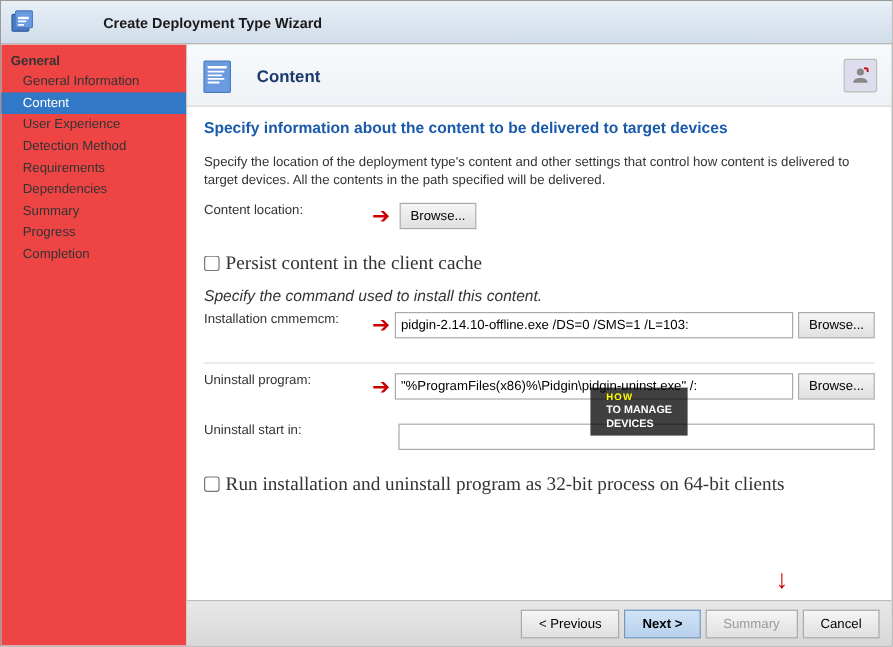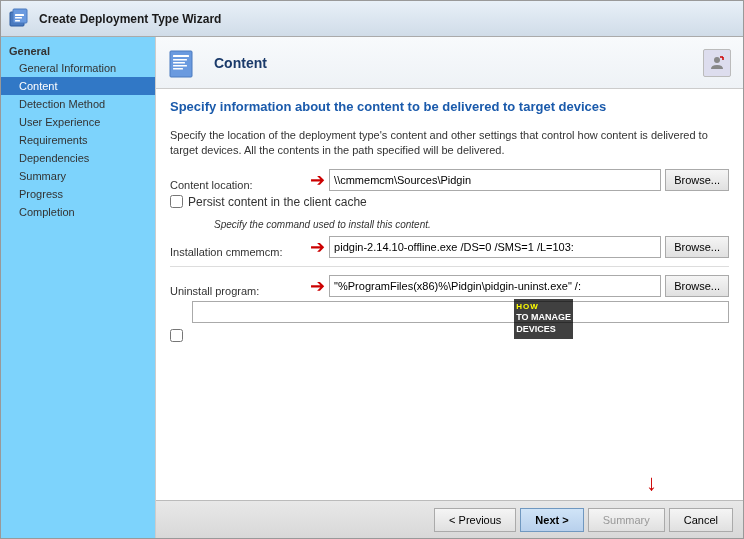--- a/index.html
+++ b/index.html
@@ -21,20 +21,21 @@
       flex-direction: column;
     }
 
     .title-bar {
       background: linear-gradient(to bottom, #e8f0f8, #d0dce8);
       border-bottom: 1px solid #aaa;
       padding: 6px 8px;
       display: flex;
       align-items: center;
       height: 36px;
+      gap: 47px;
     }
 
     .title-bar-icon {
       width: 22px;
       height: 22px;
       margin-right: 8px;
       display: flex;
       align-items: center;
       justify-content: center;
     }
@@ -46,21 +47,21 @@
     }
 
     .content-area {
       display: flex;
       flex: 1;
       overflow: hidden;
     }
 
     .sidebar {
       width: 155px;
-      background: #7dd3fc;
+      background: #ef4444;
       border-right: 1px solid #ccc;
       padding-top: 4px;
       flex-shrink: 0;
     }
 
     .sidebar-group-label {
       font-size: 11px;
       font-weight: bold;
       color: #333;
       padding: 4px 8px 2px 8px;
@@ -137,22 +138,22 @@
 
     .description-text {
       font-size: 11px;
       color: #333;
       margin-bottom: 10px;
       line-height: 1.4;
     }
 
     .form-row {
       display: flex;
-      align-items: flex-end;
-      margin-bottom: 4px;
+      align-items: flex-start;
+      margin-bottom: 20px;
     }
 
     .form-label {
       width: 140px;
       font-size: 11px;
       color: #333;
       flex-shrink: 0;
     }
 
     .form-input-wrapper {
@@ -187,53 +188,53 @@
       align-items: center;
       margin-bottom: 10px;
       margin-left: 0;
     }
 
     .checkbox-row input[type="checkbox"] {
       margin-right: 5px;
     }
 
     .checkbox-label {
-      font-size: 12px;
-      color: #333;
+      font-size: 16px;
+      color: #333;
+      font-family: Liberation Serif, serif;
     }
 
     .sub-section-heading {
-      font-size: 10px;
+      font-size: 13px;
       color: #333;
       font-style: italic;
       margin-bottom: 6px;
-      margin-left: 44px;
     }
 
     .section-divider {
       margin: 8px 0;
       border: none;
       border-top: 1px solid #ddd;
     }
 
     .arrow-indicator {
       color: #cc0000;
       font-size: 18px;
       margin-right: 4px;
       flex-shrink: 0;
     }
 
     .watermark {
       position: absolute;
       right: 170px;
-      top: 210px;
+      top: 234px;
       background: rgba(0,0,0,0.75);
       color: #fff;
       font-size: 9px;
-      padding: 3px 2px;
+      padding: 3px 13px;
       font-weight: bold;
       line-height: 1.3;
       z-index: 10;
     }
 
     .footer {
       background: linear-gradient(to bottom, #e8e8e8, #d8d8d8);
       border-top: 1px solid #bbb;
       padding: 6px 10px;
       display: flex;
@@ -298,24 +299,24 @@
 
     <div class="sidebar">
       <div class="sidebar-group-label">General</div>
       <div class="sidebar-item">
         <span>General Information</span>
       </div>
       <div class="sidebar-item active">
         <span>Content</span>
       </div>
       <div class="sidebar-item">
+        <span>User Experience</span>
+      </div>
+      <div class="sidebar-item">
         <span>Detection Method</span>
-      </div>
-      <div class="sidebar-item">
-        <span>User Experience</span>
       </div>
       <div class="sidebar-item">
         <span>Requirements</span>
       </div>
       <div class="sidebar-item">
         <span>Dependencies</span>
       </div>
       <div class="sidebar-item">
         <span>Summary</span>
       </div>
@@ -352,21 +353,20 @@
       </div>
 
       <div class="main-body relative-wrapper">
         <div class="section-heading">Specify information about the content to be delivered to target devices</div>
         <div class="description-text">Specify the location of the deployment type's content and other settings that control how content is delivered to target devices. All the contents in the path specified will be delivered.</div>
 
         <div class="form-row">
           <span class="form-label">Content location:</span>
           <div class="form-input-wrapper">
             <span class="arrow-indicator">➔</span>
-            <input class="form-input" type="text" value="\\cmmemcm\Sources\Pidgin" style="">
             <button class="browse-btn">Browse...</button>
           </div>
         </div>
 
         <div class="checkbox-row">
           <input type="checkbox" style="">
           <span class="checkbox-label">Persist content in the client cache</span>
         </div>
 
         <div class="watermark">
@@ -392,27 +392,29 @@
         <div class="form-row">
           <span class="form-label">Uninstall program:</span>
           <div class="form-input-wrapper">
             <span class="arrow-indicator">➔</span>
             <input class="form-input" type="text" value="&quot;%ProgramFiles(x86)%\Pidgin\pidgin-uninst.exe&quot; /:" style="">
             <button class="browse-btn">Browse...</button>
           </div>
         </div>
 
         <div class="form-row">
+          <span class="form-label">Uninstall start in:</span>
           <div class="form-input-wrapper">
             <input class="form-input" type="text" style="margin-left: 22px;">
           </div>
         </div>
 
         <div class="checkbox-row" style="margin-top:6px;">
           <input type="checkbox" style="">
+          <span class="checkbox-label">Run installation and uninstall program as 32-bit process on 64-bit clients</span>
         </div>
       </div>
 
       <div class="footer">
         <div class="arrow-down-wrapper">↓</div>
         <button class="footer-btn">&lt; Previous</button>
         <button class="footer-btn primary">Next &gt;</button>
         <button class="footer-btn disabled">Summary</button>
         <button class="footer-btn">Cancel</button>
       </div>

